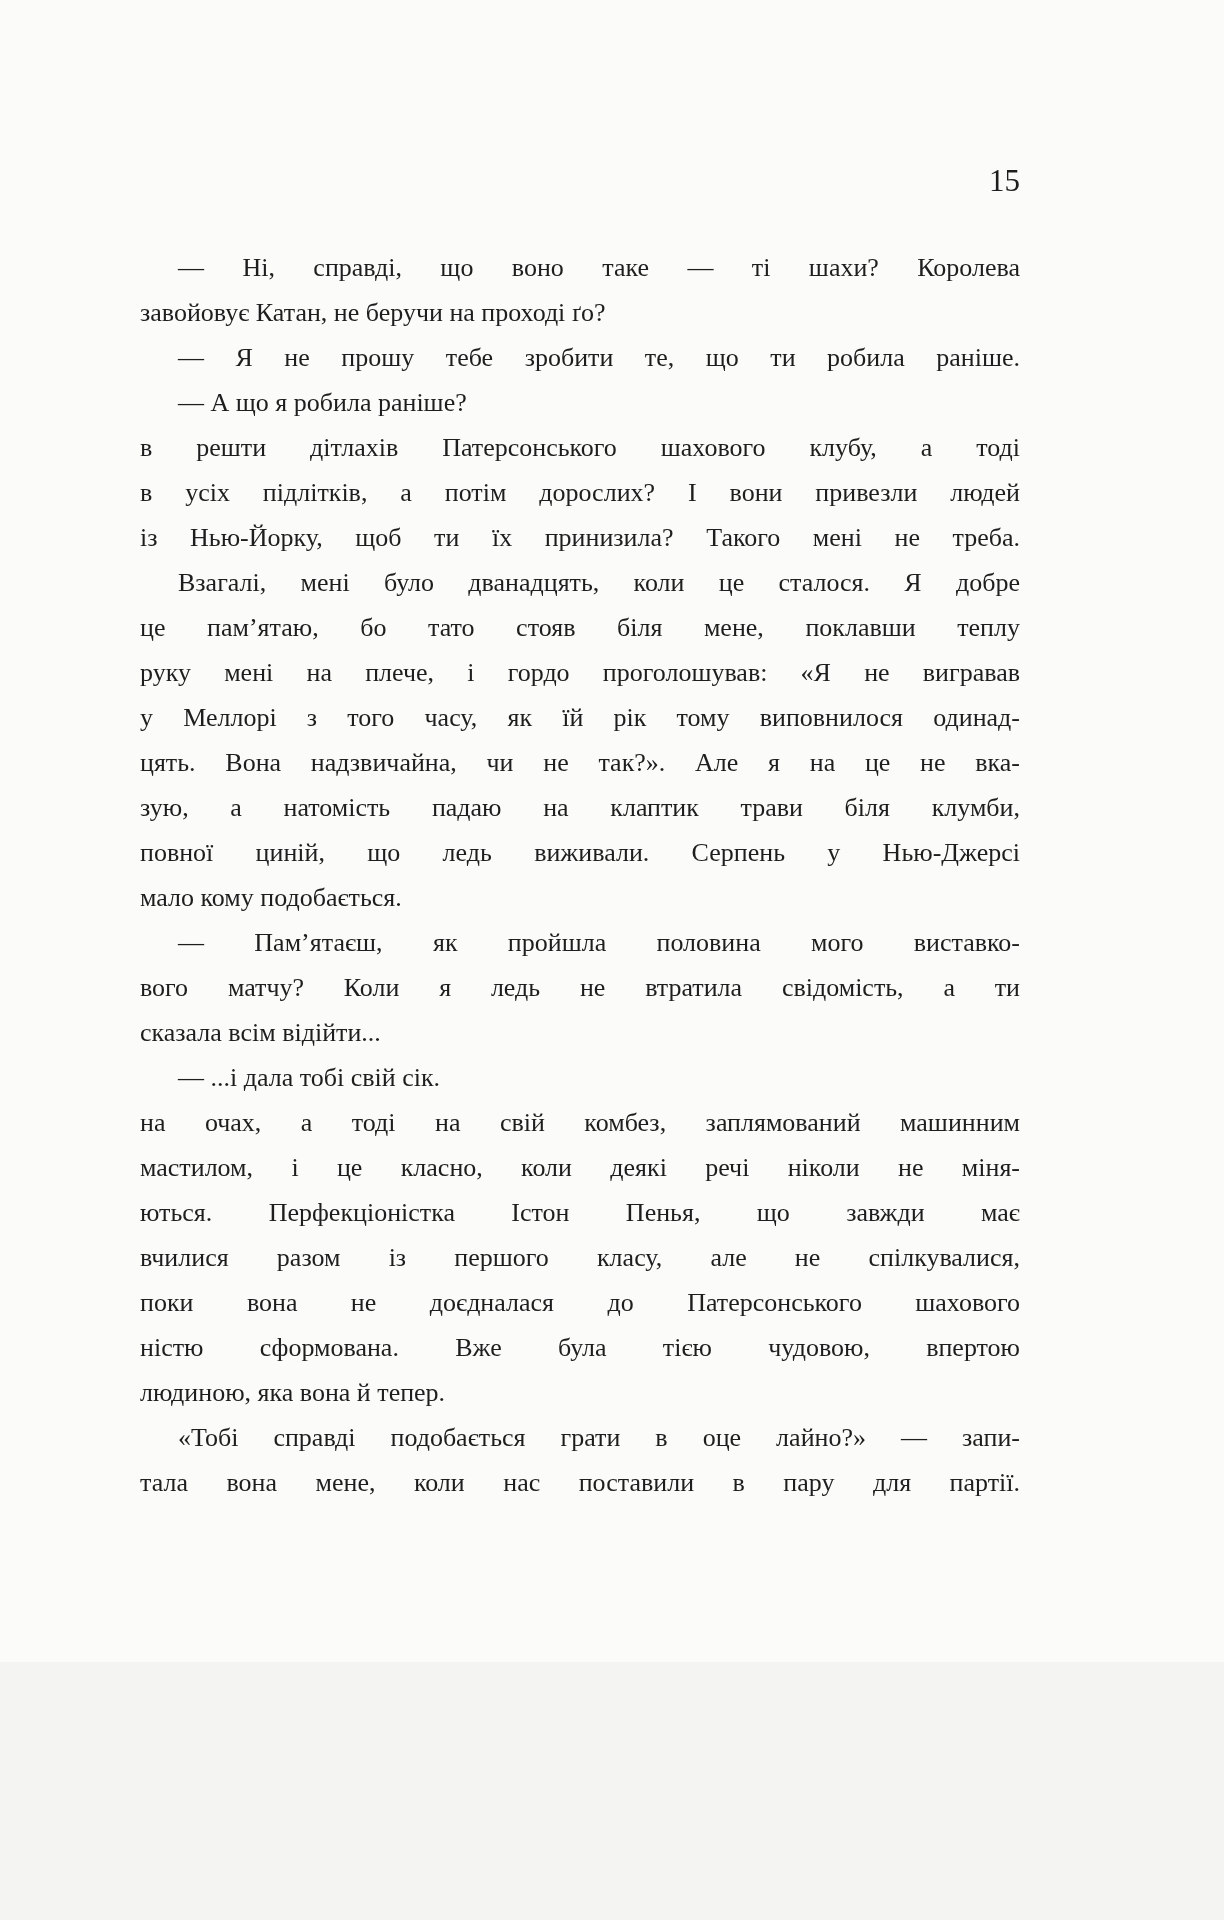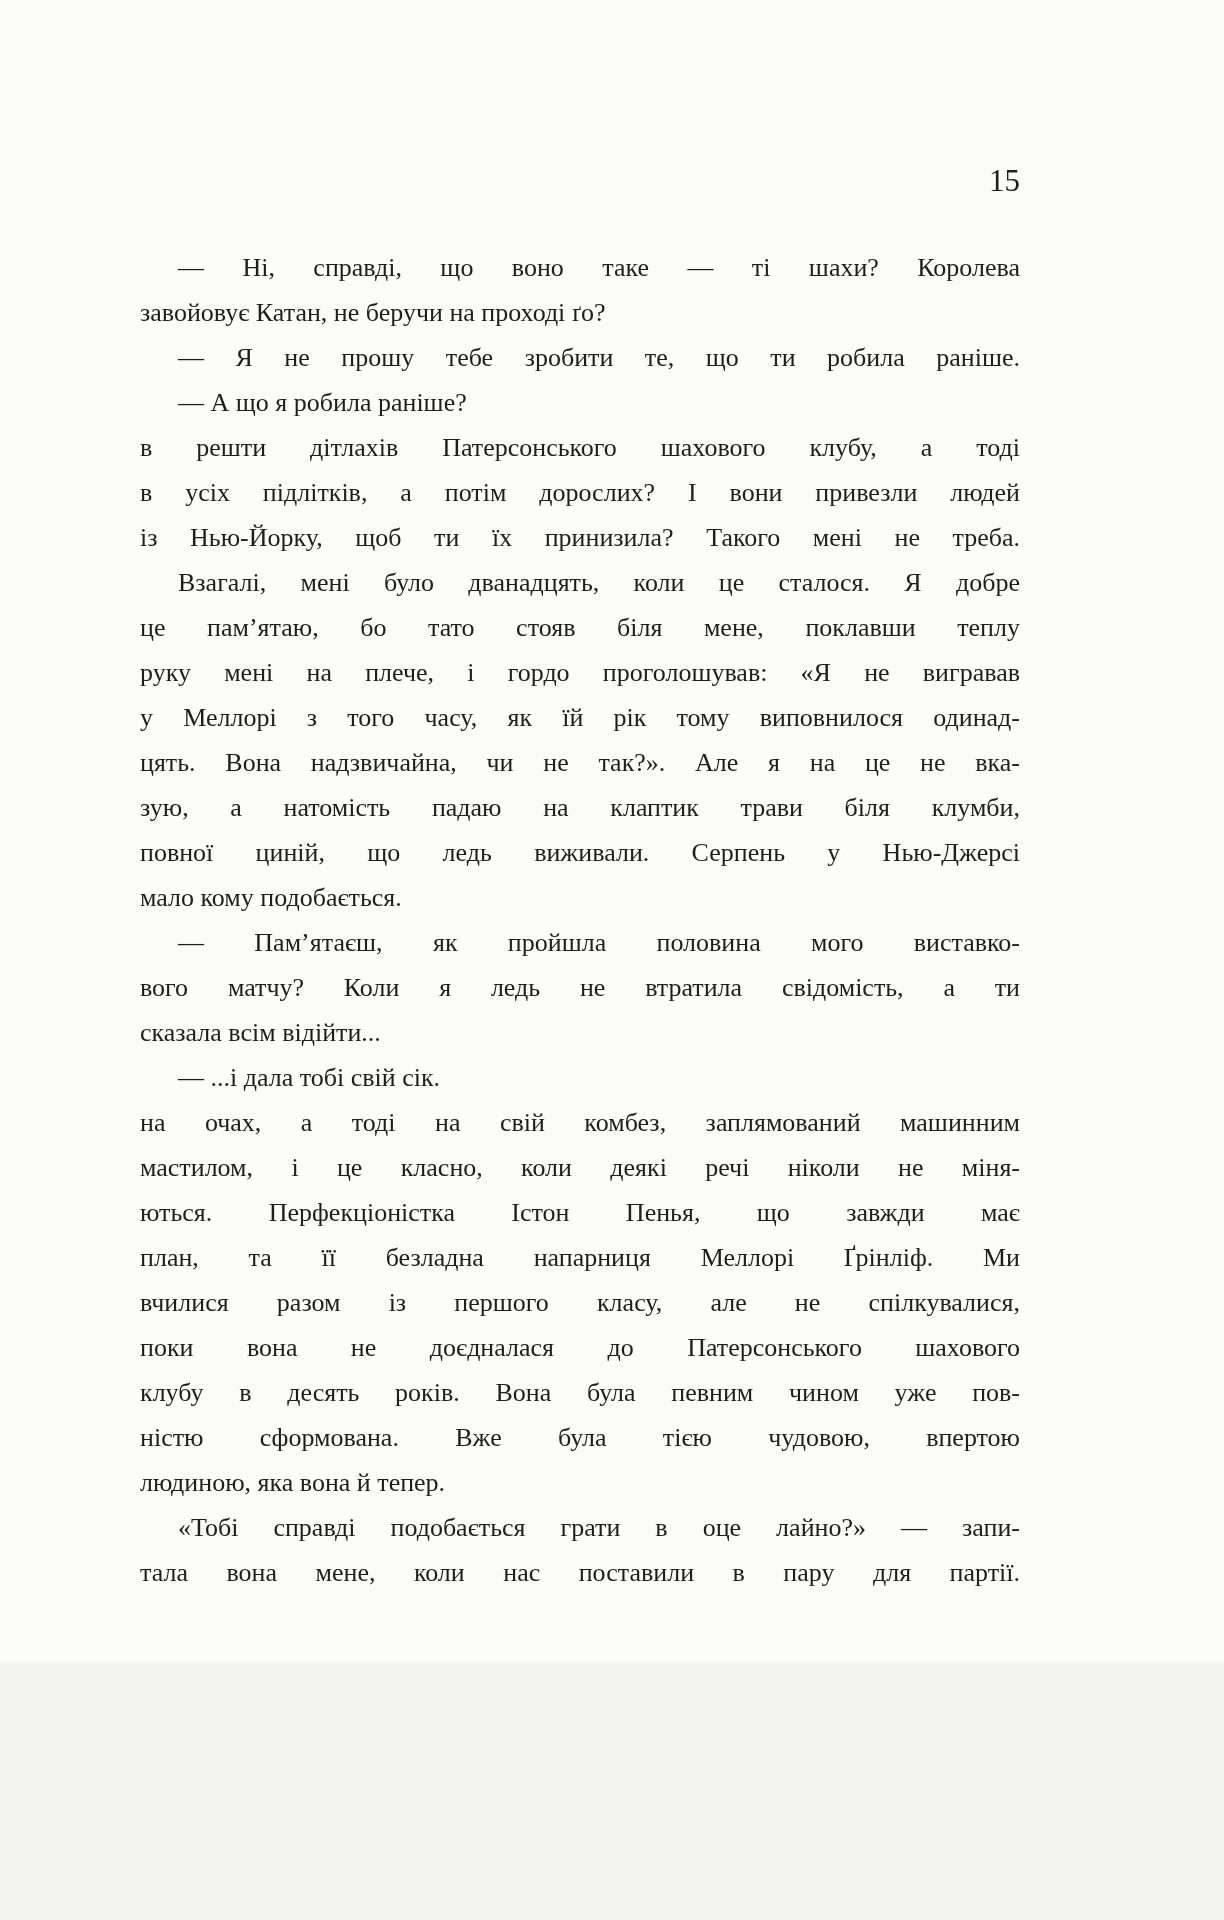--- a/index.html
+++ b/index.html
@@ -82,24 +82,22 @@
         <div class="line"><span>вого матчу? Коли я ледь не втратила свідомість, а ти</span></div>
         <div class="line last"><span>сказала всім відійти...</span></div>
       </div>
       <div class="paragraph">
         <div class="line indent last"><span>— ...і дала тобі свій сік.</span></div>
       </div>
       <div class="paragraph">
         <div class="line"><span>на очах, а тоді на свій комбез, заплямований машинним</span></div>
         <div class="line"><span>мастилом, і це класно, коли деякі речі ніколи не міня-</span></div>
         <div class="line"><span>ються. Перфекціоністка Істон Пенья, що завжди має</span></div>
-        <div class="line"><span>план, та її безладна напарниця Меллорі Ґрінліф. Ми</span></div>
         <div class="line"><span>вчилися разом із першого класу, але не спілкувалися,</span></div>
         <div class="line"><span>поки вона не доєдналася до Патерсонського шахового</span></div>
-        <div class="line"><span>клубу в десять років. Вона була певним чином уже пов-</span></div>
         <div class="line"><span>ністю сформована. Вже була тією чудовою, впертою</span></div>
         <div class="line last"><span>людиною, яка вона й тепер.</span></div>
       </div>
       <div class="paragraph">
         <div class="line indent"><span class="it">«Тобі справді подобається грати в оце лайно?»</span><span> — запи-</span></div>
         <div class="line"><span>тала вона мене, коли нас поставили в пару для партії.</span></div>
       </div>
     </div>
 </div>
 

